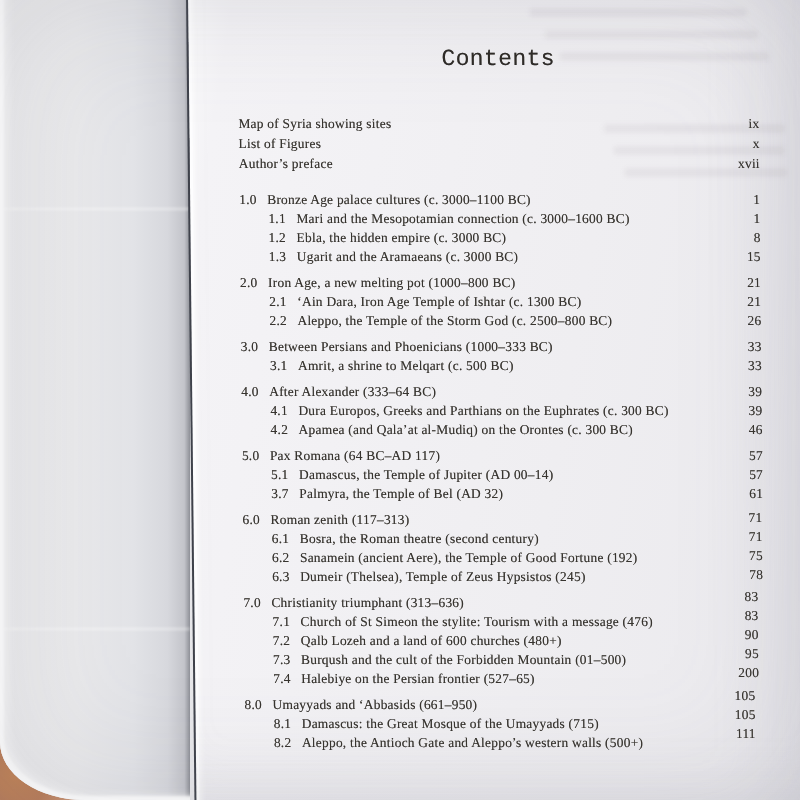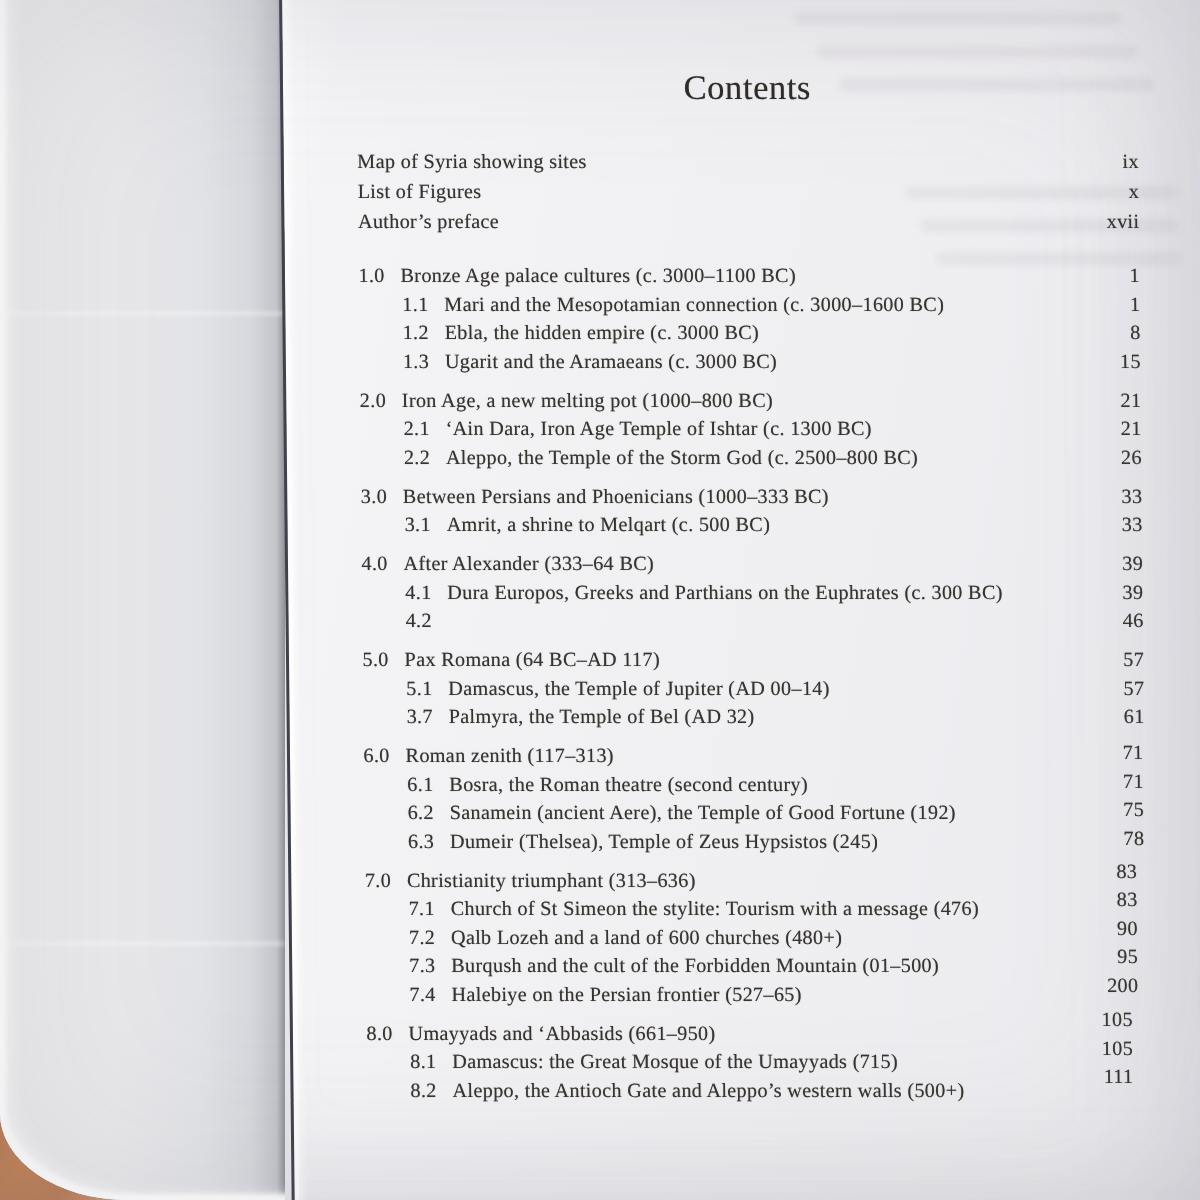--- a/index.html
+++ b/index.html
@@ -36,23 +36,23 @@
   .bl-a{left:341px;top:14px;width:218px;}
   .bl-b{left:356px;top:36px;width:214px;}
   .bl-c{left:371px;top:58px;width:210px;}
   .bl-d{left:414px;top:130px;width:182px;}
   .bl-e{left:424px;top:152px;width:172px;}
   .bl-f{left:434px;top:174px;width:164px;}
 
   .content{position:absolute;top:6px;left:49px;right:52px;
            text-shadow:0 0 0.6px rgba(55,52,47,0.55);letter-spacing:0.2px;}
   h1.toc-heading{margin:44px 0 0 0;font-size:23px;font-weight:400;line-height:30px;
-           text-align:center;color:#2e2b27;letter-spacing:0.4px;}
-
-  .front{margin-top:24px;}
+           text-align:center;color:#2e2b27;letter-spacing:0.4px;font-family:Liberation Mono, monospace;}
+
+  .front{margin-top:40px;}
   .front .row{line-height:20px;}
   .sections{margin-top:16px;}
   .section{margin-top:7px;}
   .section:first-child{margin-top:0;}
 
   .row{display:flex;align-items:baseline;font-size:13.5px;line-height:19px;white-space:nowrap;}
   .num{width:28px;flex:0 0 28px;}
   .row.sub{padding-left:29px;}
   .label{overflow:hidden;}
   .pg{margin-left:auto;padding-left:12px;}
@@ -165,20 +165,21 @@
             <span class="label">After Alexander (333–64 BC)</span>
             <span class="pg">39</span>
           </div>
           <div class="row sub">
             <span class="num">4.1</span>
             <span class="label">Dura Europos, Greeks and Parthians on the Euphrates (c. 300 BC)</span>
             <span class="pg">39</span>
           </div>
           <div class="row sub">
             <span class="num">4.2</span>
+            <span class="label">Apamea (and Qala’at al-Mudiq) on the Orontes (c. 300 BC)</span>
             <span class="pg">46</span>
           </div>
         </div>
 
         <div class="section sec-5">
           <div class="row head">
             <span class="num">5.0</span>
             <span class="label">Pax Romana (64 BC–AD 117)</span>
             <span class="pg">57</span>
           </div>

